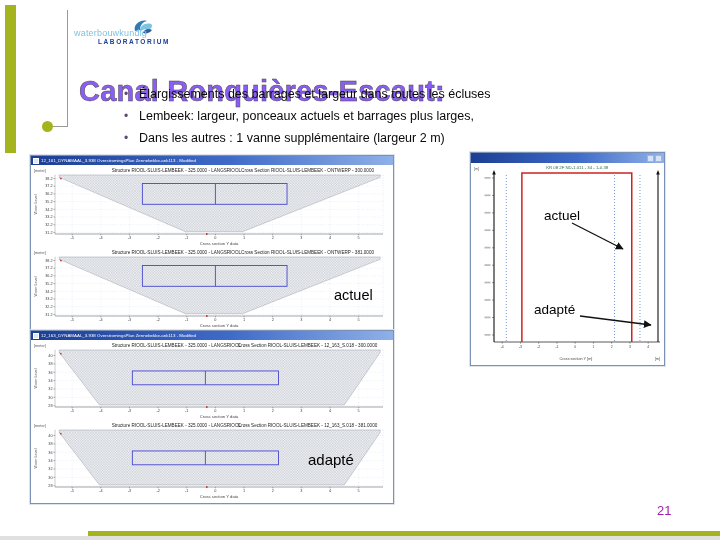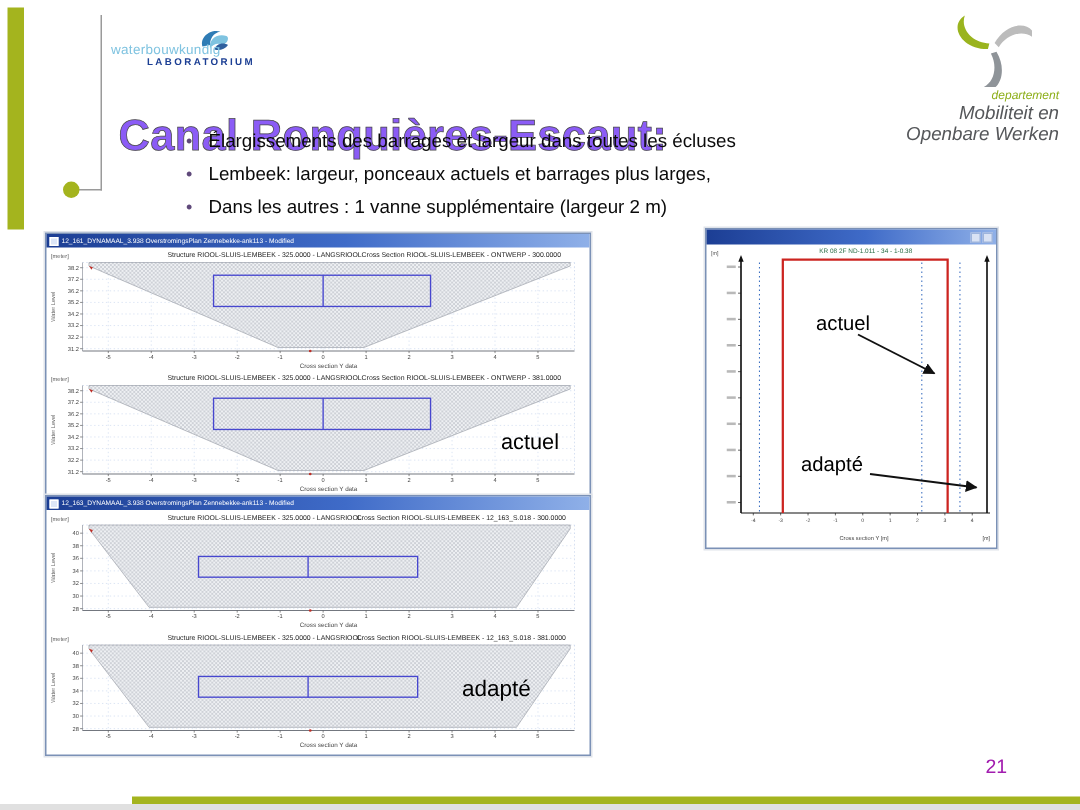--- a/index.html
+++ b/index.html
@@ -73,34 +73,20 @@
       <svg width="24" height="18" viewBox="0 0 24 18">
         <path d="M4,13 C2,7 9,1 16,3 C11,4 9,8 9,12 Z" fill="#2f7cb5"></path>
         <path d="M9,14 C8,9 13,4 20,6 C22,7 21,11 17,12 C14,10 11,12 9,14 Z" fill="#7fc3e0"></path>
         <path d="M12,15 C13,11 18,10 21,12 C19,15 15,16 12,15 Z" fill="#2f5f9e"></path>
       </svg>
     </span>
     <span class="wl-line1">waterbouwkundig</span>
     <span class="wl-line2">LABORATORIUM</span>
   </div>
 
-  <div class="mow-logo">
-    <div class="mow-pinwheel">
-      <svg width="52" height="52" viewBox="-30 -30 60 60">
-        <g>
-          <path d="M0,-4 C4,-24 24,-30 29,-16 C19,-22 7,-14 4,-2 Z" fill="#bcbcbc" transform="rotate(18)"></path>
-          <path d="M0,-4 C4,-24 24,-30 29,-16 C19,-22 7,-14 4,-2 Z" fill="#8f9499" transform="rotate(138)"></path>
-          <path d="M0,-4 C4,-24 24,-30 29,-16 C19,-22 7,-14 4,-2 Z" fill="#9ab41e" transform="rotate(258)"></path>
-        </g>
-      </svg>
-    </div>
-    <div class="mow-line1">departement</div>
-    <div class="mow-line2">Mobiliteit en</div>
-    <div class="mow-line3">Openbare Werken</div>
-  </div>
 
   <h1 class="title">Canal Ronquières-Escaut:</h1>
   <ul class="bullets">
     <li><span class="b">•</span><span>Élargissements des barrages et largeur dans toutes les écluses</span></li>
     <li><span class="b">•</span><span>Lembeek: largeur, ponceaux actuels et barrages plus larges,</span></li>
     <li><span class="b">•</span><span>Dans les autres : 1 vanne supplémentaire (largeur 2 m)</span></li>
   </ul>
 
   <div class="window" id="win-left-top">
     <div class="titlebar">

